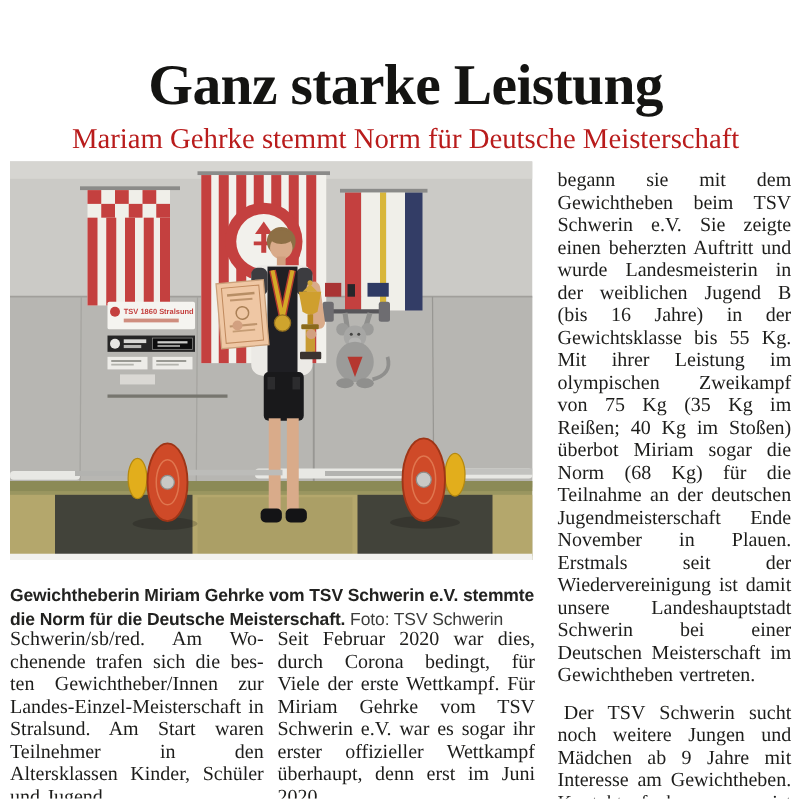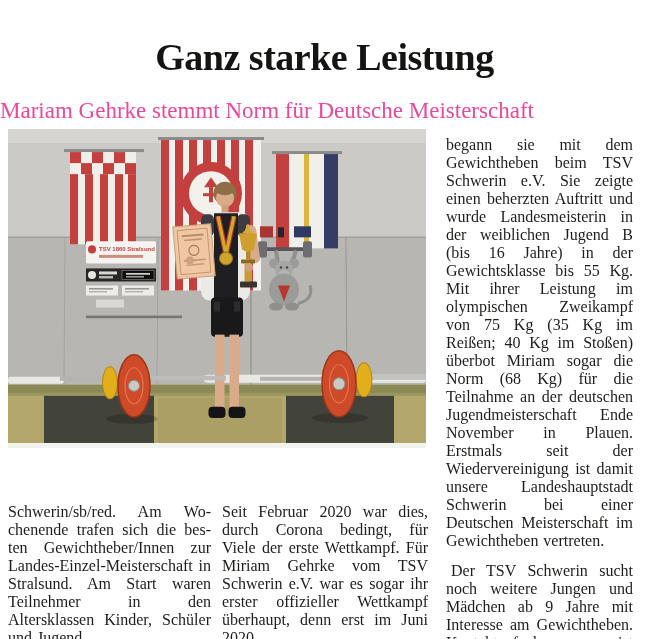--- a/index.html
+++ b/index.html
@@ -2,26 +2,26 @@
 <html lang="de"><head>
 <meta charset="utf-8">
 <style>
   html,body{margin:0;padding:0;background:#ffffff;}
   .page{
     position:relative;width:649px;height:639px;background:#ffffff;
     font-family:"Liberation Serif",serif;color:#1d1d1b;overflow:hidden;
   }
   .headline{
     position:absolute;top:12px;left:0;width:649px;text-align:center;
-    font-size:38px;font-weight:bold;letter-spacing:-0.5px;line-height:1.1;
+    font-size:46px;font-weight:bold;letter-spacing:-0.5px;line-height:1.1;
     font-family:"Liberation Serif",serif;color:#141412;
   }
   .subhead{
-    position:absolute;top:79px;left:0;width:649px;text-align:left;
-    font-size:23px;font-weight:normal;color:#ec4899;
+    position:absolute;top:79px;left:0;width:649px;text-align:center;
+    font-size:23px;font-weight:normal;color:#b91c1c;
   }
   .photo-wrap{position:absolute;left:8px;top:129px;width:418px;height:319px;}
   .caption{
     position:absolute;left:8px;top:453px;width:420px;
     font-family:"Liberation Sans",sans-serif;font-size:14px;line-height:19px;
     font-weight:bold;color:#222220;letter-spacing:-0.1px;
   }
   .caption .credit{font-weight:normal;color:#3d3d3b;}
   .bodycol{
     position:absolute;font-size:16px;line-height:18px;text-align:justify;
@@ -235,20 +235,21 @@
         <rect x="348" y="245" width="70" height="5" fill="#c2c2bf"></rect>
         <rect x="252" y="247" width="66" height="4" fill="#b3b3b0"></rect>
         <ellipse cx="356" cy="250" rx="8" ry="17" stroke="#b5890f" stroke-width="1" fill="#e2ae1c"></ellipse>
         <ellipse cx="331" cy="254" rx="17" ry="33" stroke="#9e3517" stroke-width="1.5" fill="#cf4a28"></ellipse>
         <ellipse cx="331" cy="254" rx="9.5" ry="19" fill="none" stroke="#e0764f" stroke-width="1.2"></ellipse>
         <circle cx="331" cy="254" r="6" fill="#c9c9c6" stroke="#8e8e8b" stroke-width="1"></circle>
       </g>
     </svg>
   </div>
 
+  <p class="caption"><span>Gewichtheberin Miriam Gehrke vom TSV Schwerin e.V. stemmte die Norm für die Deutsche Meisterschaft. </span><span class="credit">Foto: TSV Schwerin</span></p>
 
   <div class="bodycol col-left"><span class="dateline">Schwerin/sb/red.</span><span> Am Wo­chenende trafen sich die bes­ten Gewichtheber/Innen zur Landes-Einzel-Meisterschaft in Stralsund. Am Start waren Teil­nehmer in den Altersklassen Kinder, Schüler und Jugend.</span></div>
 
   <div class="bodycol col-mid"><span>Seit Februar 2020 war dies, durch Corona bedingt, für Viele der erste Wettkampf. Für Mi­riam Gehrke vom TSV Schwe­rin e.V. war es sogar ihr erster offizieller Wettkampf über­haupt, denn erst im Juni 2020</span></div>
 
   <div class="bodycol col-right">
     <p class="p1">begann sie mit dem Gewichthe­ben beim TSV Schwerin e.V. Sie zeigte einen beherzten Auftritt und wurde Landesmeisterin in der weiblichen Jugend B (bis 16 Jahre) in der Gewichtsklasse bis 55 Kg. Mit ihrer Leistung im olympischen Zweikampf von 75 Kg (35 Kg im Reißen; 40 Kg im Stoßen) überbot Miriam so­gar die Norm (68 Kg) für die Teilnahme an der deutschen Jugendmeisterschaft Ende No­vember in Plauen. Erstmals seit der Wiedervereinigung ist damit unsere Landeshauptstadt Schwerin bei einer Deutschen Meisterschaft im Gewichtheben vertreten.</p>
     <p class="p2">Der TSV Schwerin sucht noch weitere Jungen und Mädchen ab 9 Jahre mit Interesse am Ge­wichtheben. Kontaktaufnahme ist jederzeit unter der E-Mail gewichtheben@tsv-schwerin.​org möglich. Gestartet wird immer  immer mit einem kos­tenfreien Probemonat.</p>
   </div>
 

